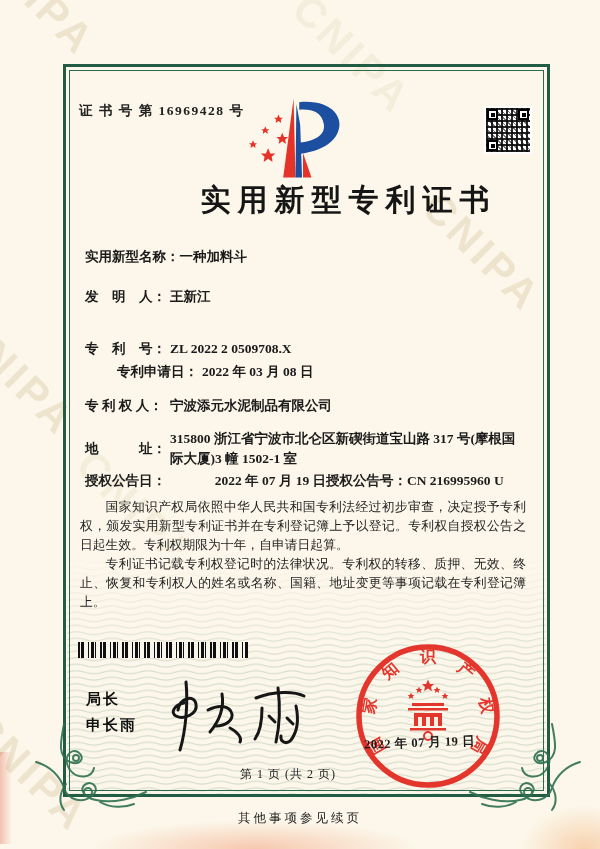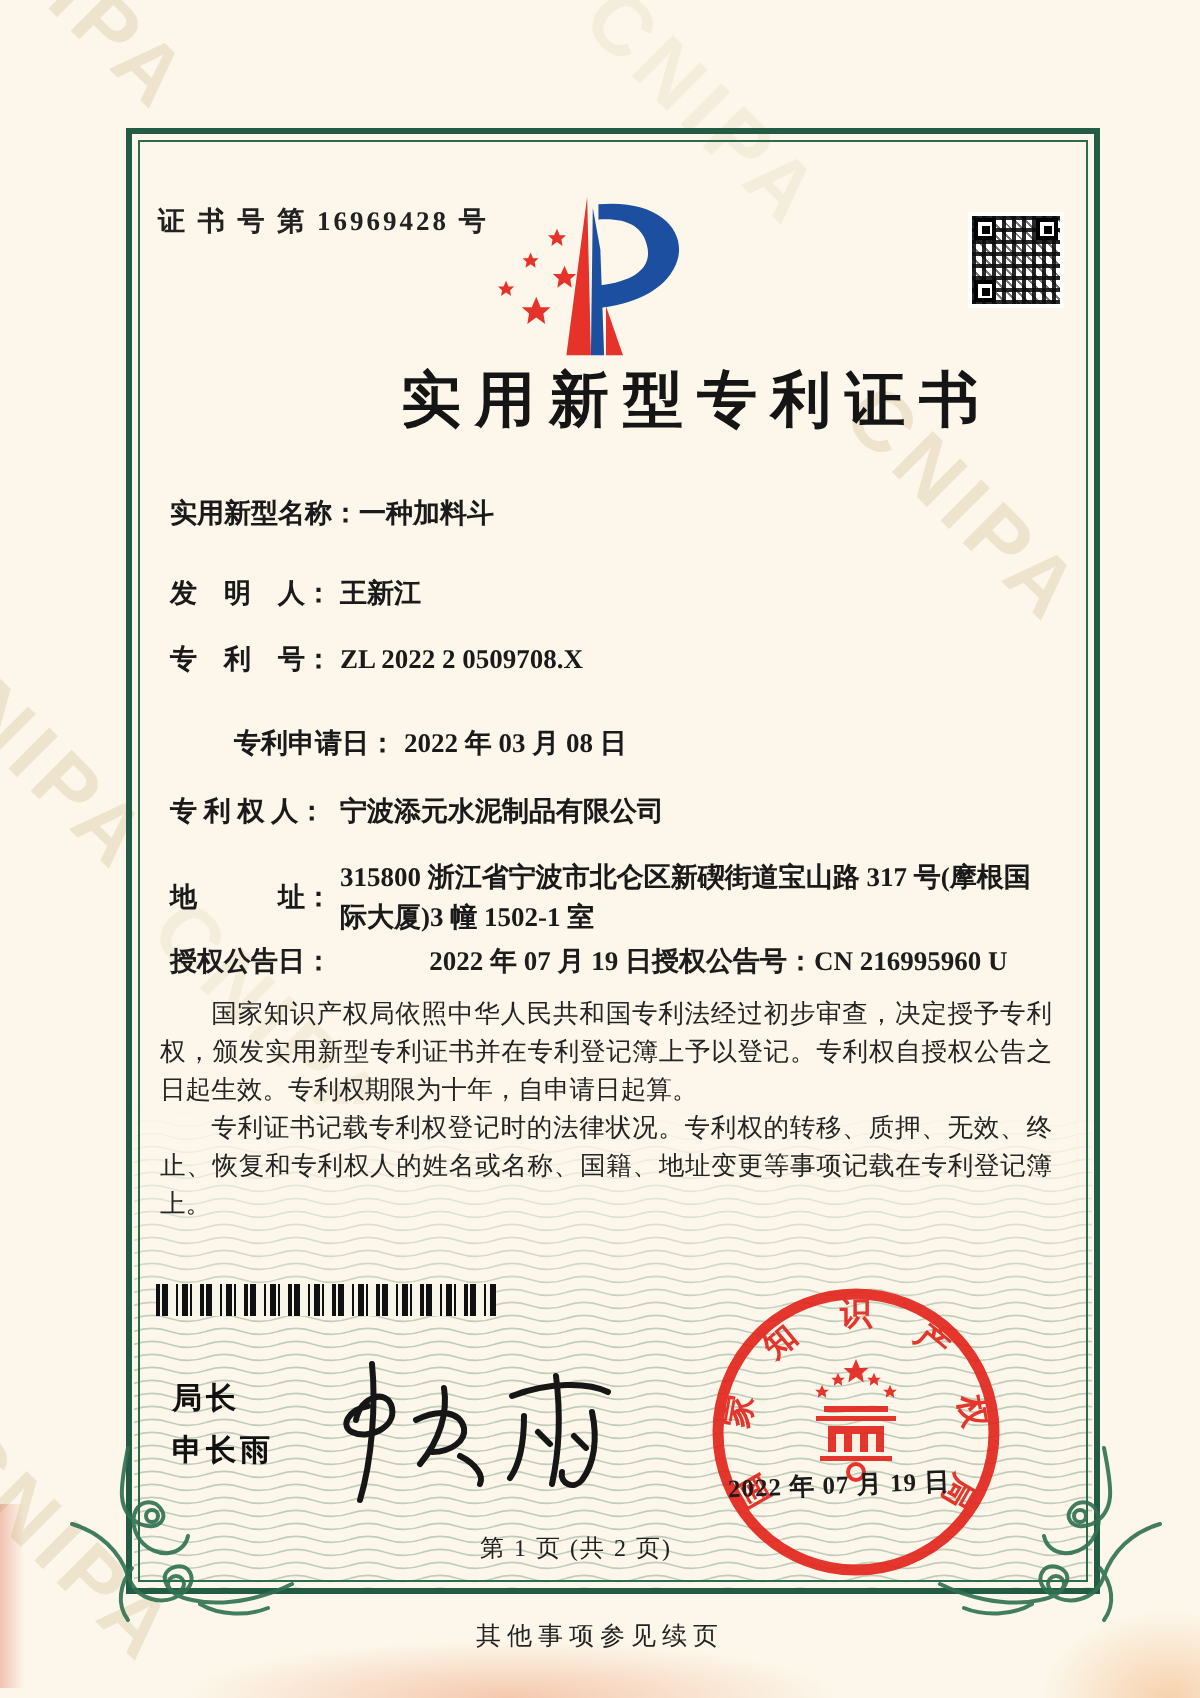--- a/index.html
+++ b/index.html
@@ -173,21 +173,21 @@
   <div class="title">实用新型专利证书</div>
 
   <div class="field-row" style="top:247px;">
     <span class="lbl">实用新型名称：</span>
     <span class="val">一种加料斗</span>
   </div>
   <div class="field-row" style="top:287px;">
     <span class="lbl">发　明　人：</span>
     <span class="val">王新江</span>
   </div>
-  <div class="field-row" style="top:320px;">
+  <div class="field-row" style="top:339px;">
     <span class="lbl">专　利　号：</span>
     <span class="val">ZL 2022 2 0509708.X</span>
   </div>
   <div class="field-row" style="top:362px;margin-left:32px;">
     <span class="lbl">专利申请日：</span>
     <span class="val">2022 年 03 月 08 日</span>
   </div>
   <div class="field-row" style="top:396px;">
     <span class="lbl">专 利 权 人：</span>
     <span class="val">宁波添元水泥制品有限公司</span>

